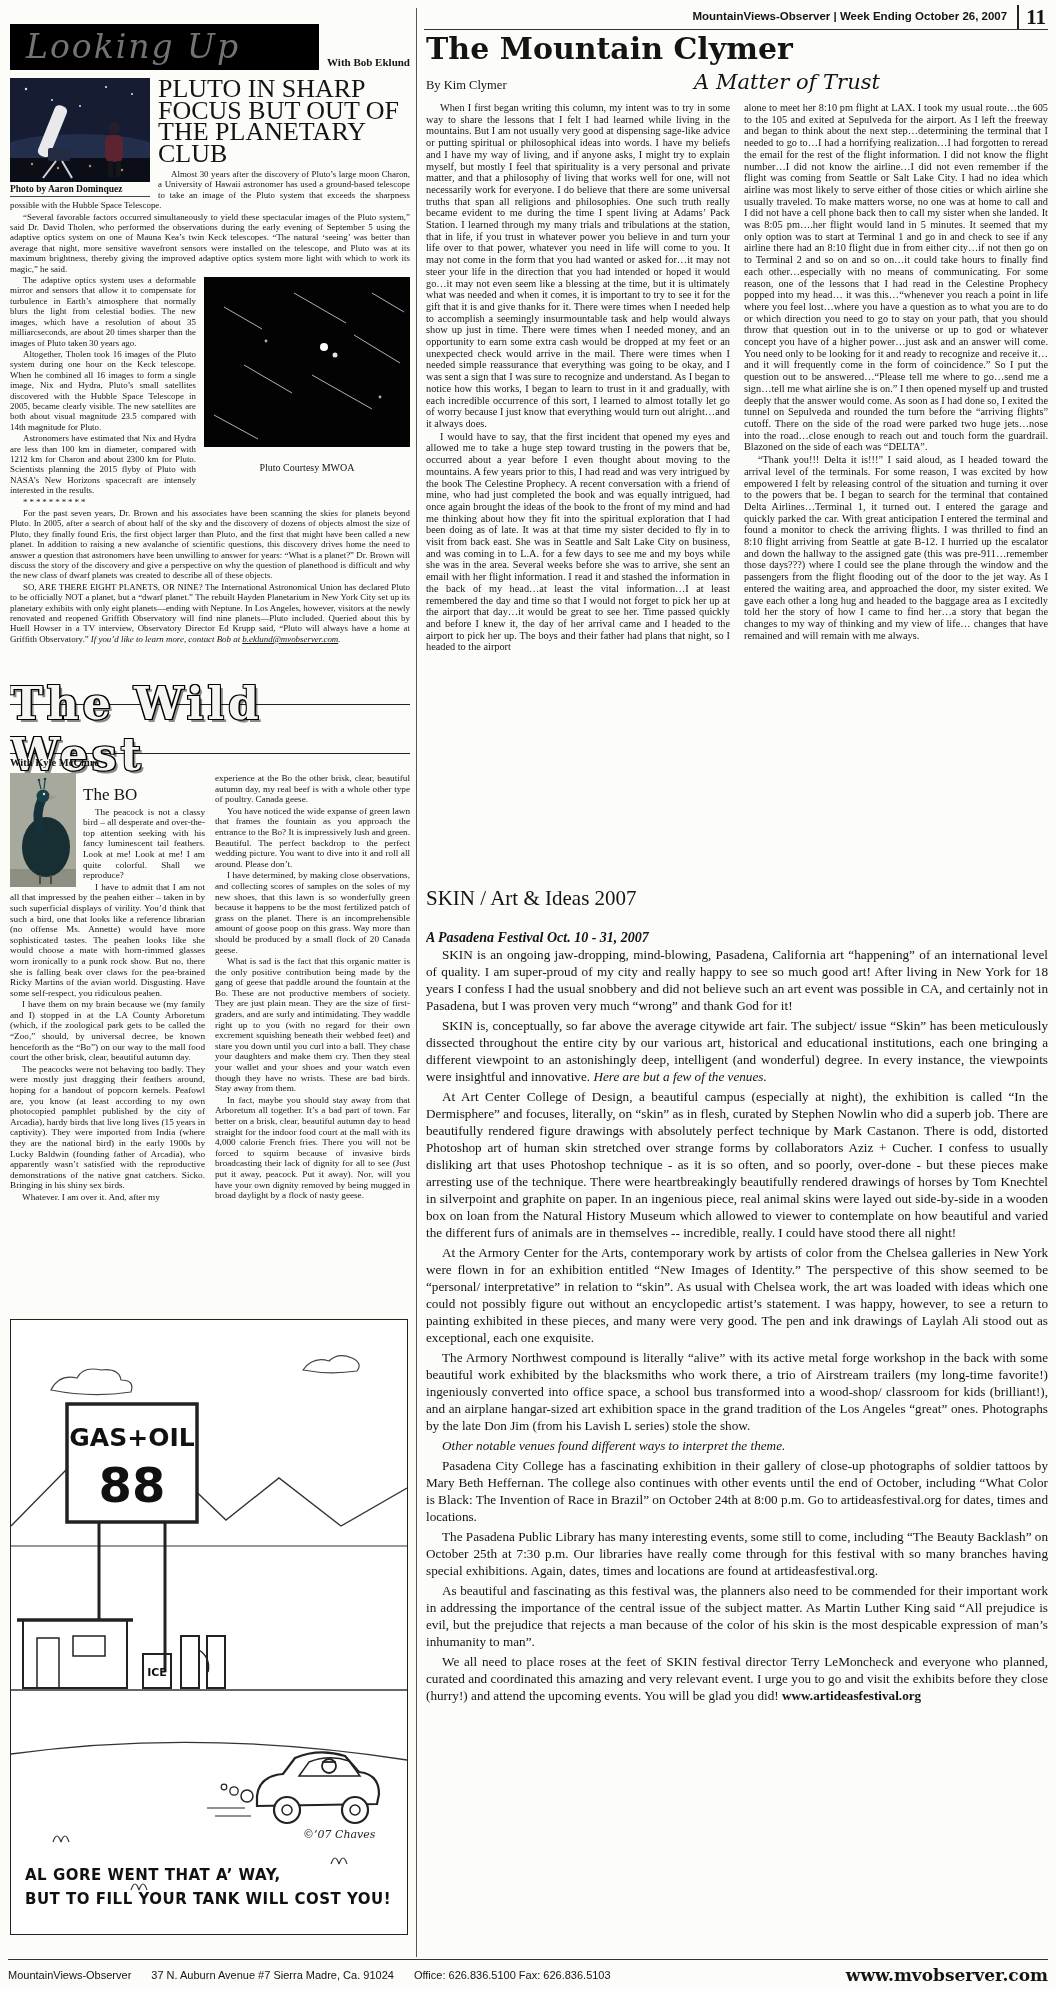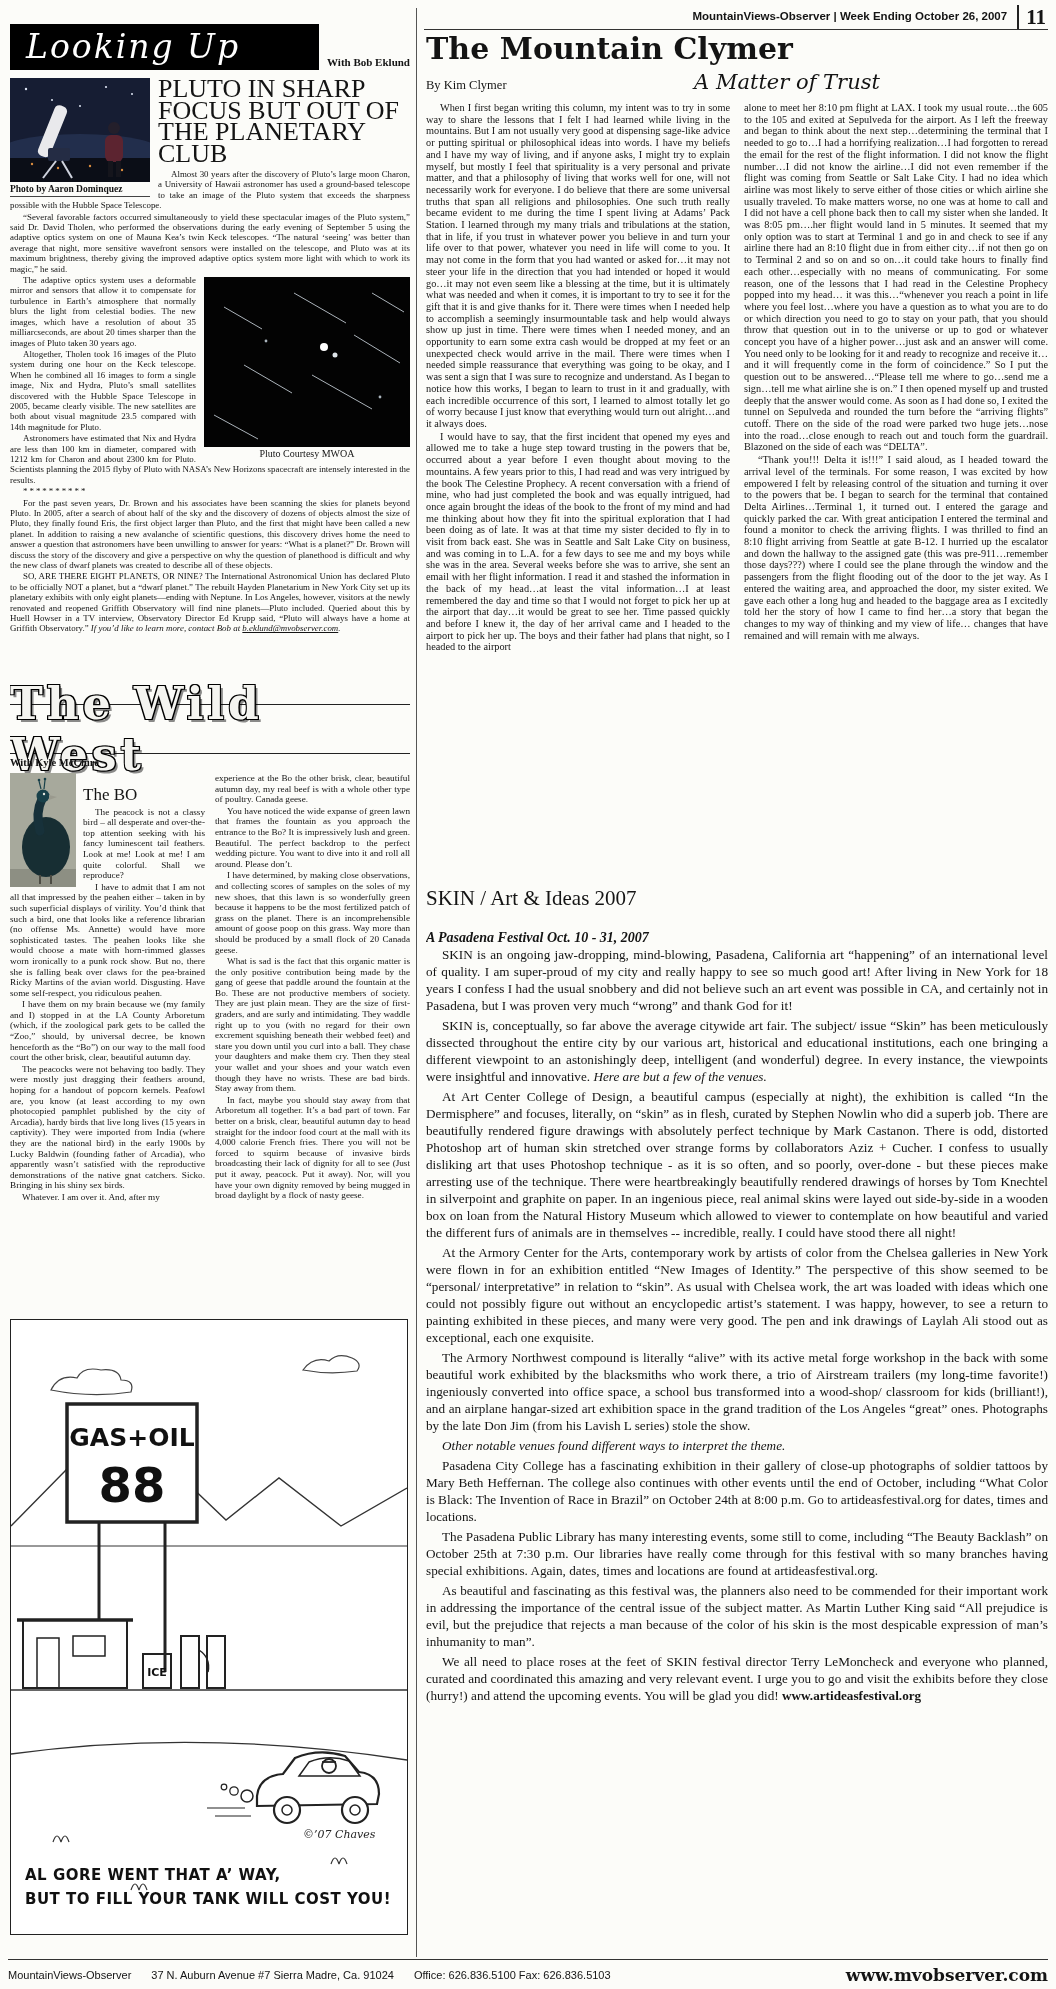--- a/index.html
+++ b/index.html
@@ -7,32 +7,32 @@
 .page{position:relative;width:1056px;height:1989px;margin:0 auto;background:#fcfcf9;color:#141414;font-family:"Liberation Serif",serif;overflow:hidden}
 
 .masthead{position:absolute;top:5px;left:430px;right:10px;display:flex;justify-content:flex-end;align-items:flex-start;gap:10px}
 .masthead-text{font-family:"Liberation Sans",sans-serif;font-weight:bold;font-size:11.5px;padding-top:5px}
 .page-number{font-size:21px;font-weight:bold;border-left:2px solid #222;padding-left:7px;line-height:24px}
 .masthead-rule{position:absolute;top:29px;left:424px;right:8px;border-top:1.5px solid #333}
 .v-divider{position:absolute;left:416px;top:8px;bottom:32px;width:1px;background:#555}
 
 .col-left{position:absolute;left:10px;top:24px;width:400px;height:1934px;overflow:hidden}
 .lu-banner-row{display:flex;align-items:flex-end;gap:8px;height:46px}
-.lu-banner{width:314px;height:46px;background:#000;color:#ffffff;font-family:"DejaVu Serif",serif;font-style:italic;font-size:33px;line-height:46px;padding-left:16px;letter-spacing:2px}
+.lu-banner{width:314px;height:46px;background:#000;color:#737373;font-family:"DejaVu Serif",serif;font-style:italic;font-size:33px;line-height:46px;padding-left:16px;letter-spacing:2px}
 .lu-byline{font-size:11px;font-weight:bold;white-space:nowrap;padding-bottom:2px}
 .lu-article{margin-top:8px;height:620px;overflow:hidden;font-size:8.9px;line-height:10.4px;text-align:justify}
 .lu-photo-block{float:left;width:140px;margin:0 8px 2px 0}
 .lu-photo{width:140px;height:104px;overflow:hidden;background:#10152a}
 .lu-photo-credit{font-size:9.5px;font-weight:bold;padding:2px 0 2px;border-bottom:1px solid #444}
 .lu-headline{font-size:26px;line-height:21.5px;font-weight:normal;margin:0 0 5px;text-align:left}
 .lu-p{text-indent:13px;margin-bottom:1px}
 .lu-stars{letter-spacing:2px}
 .pluto-block{float:right;width:206px;margin:2px 0 2px 8px}
 .pluto-img{width:206px;height:170px;background:#040404;overflow:hidden}
-.pluto-caption{font-size:10px;text-align:center;padding-top:2px}
+.pluto-caption{font-size:10px;text-align:center;padding-top:16px}
 a.mail-link{color:#141414;text-decoration:underline}
 
 .ww-banner{margin-top:6px;height:50px;border-top:1px solid #222;border-bottom:1px solid #222;display:flex;align-items:center;justify-content:center}
 .ww-banner-text{font-family:"DejaVu Serif",serif;font-weight:bold;font-size:44px;letter-spacing:4px;color:#f4f4f0;text-shadow:-1.2px -1.2px 0 #000,1.2px -1.2px 0 #000,-1.2px 1.2px 0 #000,1.2px 1.2px 0 #000,3px 3px 0 rgba(0,0,0,.45)}
 .ww-byline{font-size:10.5px;font-weight:bold;margin:3px 0 5px}
 .bo-wrap{display:flex;gap:10px;height:536px;overflow:hidden}
 .bo-col{width:195px;font-size:9.2px;line-height:10.6px;text-align:justify}
 .bo-headline{font-size:17px;font-weight:normal;margin:17px 0 6px;text-align:left}
 .peacock{float:left;width:66px;height:114px;margin:0 7px 3px 0;overflow:hidden;background:#a7a99c}
 .bo-p{text-indent:12px;margin-bottom:1px}

